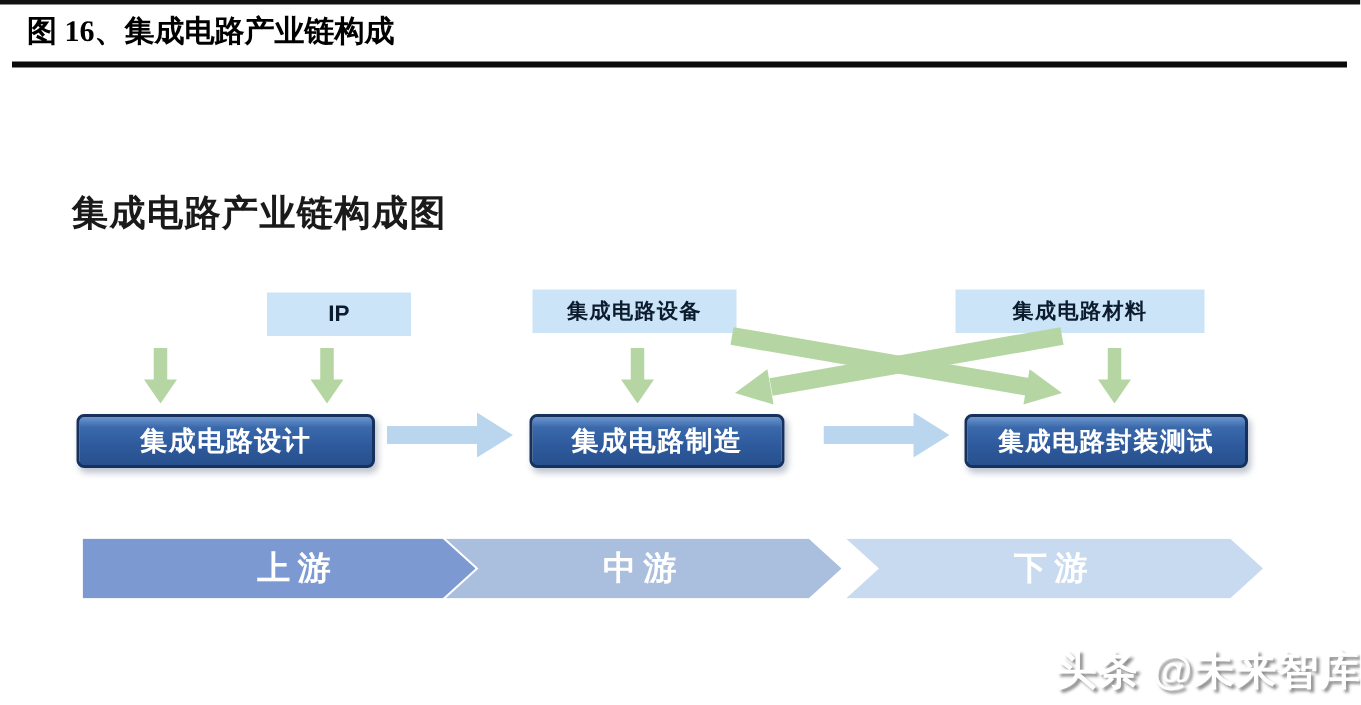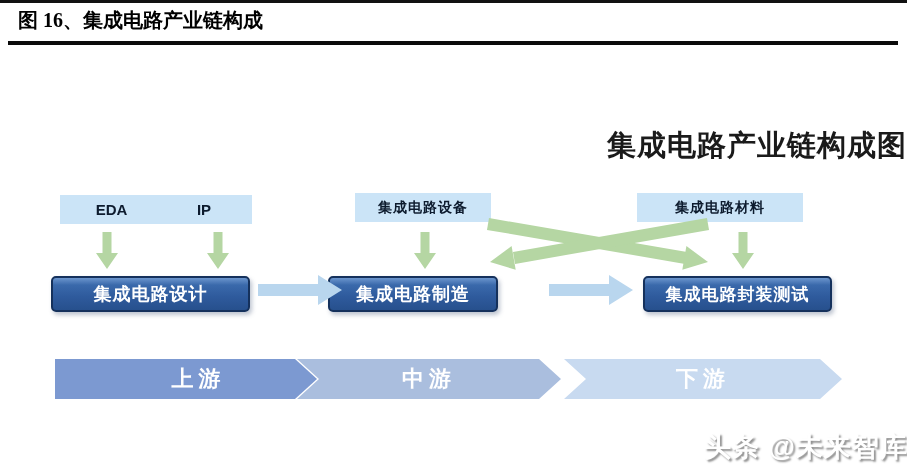--- a/index.html
+++ b/index.html
@@ -2,22 +2,22 @@
 <html><head>
 <meta charset="utf-8">
 <style>
   html,body{margin:0;padding:0;background:#fff;}
   .page{position:relative;width:907px;height:470px;background:#ffffff;overflow:hidden;
         font-family:"Liberation Sans","DejaVu Sans",sans-serif;}
   .rule-top{position:absolute;left:0;top:0;width:907px;height:3px;background:#111111;}
   .fig-caption{position:absolute;left:18px;top:7px;font-family:"Liberation Serif","DejaVu Serif",serif;
         font-size:20px;font-weight:bold;color:#000;white-space:nowrap;}
   .rule-thick{position:absolute;left:8px;top:41px;width:890px;height:4px;background:#0b0b0b;}
-  .diagram-title{position:absolute;left:48px;right:0;top:126px;text-align:right;
-        font-size:29px;font-weight:bold;color:#1a1a1a;letter-spacing:1px;
+  .diagram-title{position:absolute;left:48px;right:0;top:126px;text-align:left;
+        font-size:24px;font-weight:bold;color:#1a1a1a;letter-spacing:1px;
         font-family:Liberation Mono, monospace;}
   .inbox{position:absolute;height:29px;background:#cbe4f7;display:flex;align-items:center;justify-content:center;
         font-size:14px;font-weight:bold;color:#0d1b2e;letter-spacing:1px;}
   .inbox.latin{font-size:15px;letter-spacing:0;}
   .mainbox{position:absolute;height:36px;border:2px solid #15315c;border-radius:5px;
         background:linear-gradient(180deg,#6b95cd 0%,#3a69ab 22%,#2e5a9c 60%,#27508d 100%);
         display:flex;align-items:center;justify-content:center;
         color:#ffffff;font-size:18px;font-weight:bold;letter-spacing:1px;
         box-shadow:2px 3px 4px rgba(110,125,150,0.45);box-sizing:border-box;}
   .arrow-svg{position:absolute;display:block;}
@@ -36,22 +36,21 @@
 <body>
 
 <div class="page">
 
   <div class="rule-top"></div>
   <div class="fig-caption">图 16、集成电路产业链构成</div>
   <div class="rule-thick"></div>
 
   <div class="diagram-title">集成电路产业链构成图</div>
 
-  <div class="inbox latin" style="left:60px;top:195px;width:103px;">EDA</div>
-  <div class="inbox latin" style="left:156px;top:195px;width:96px;">IP</div>
+  <div class="inbox latin" style="left:178px;top:195px;width:96px;">IP</div>
   <div class="inbox" style="left:355px;top:193px;width:136px;">集成电路设备</div>
   <div class="inbox" style="left:637px;top:193px;width:166px;">集成电路材料</div>
 
   <svg class="arrow-svg" style="left:96px;top:232px;" width="22" height="37">
     <polygon points="6.5,0 15.5,0 15.5,21 22,21 11,37 0,21 6.5,21" fill="#b5d6a3"></polygon>
   </svg>
   <svg class="arrow-svg" style="left:207px;top:232px;" width="22" height="37">
     <polygon points="6.5,0 15.5,0 15.5,21 22,21 11,37 0,21 6.5,21" fill="#b5d6a3"></polygon>
   </svg>
   <svg class="arrow-svg" style="left:414px;top:232px;" width="22" height="37">
@@ -62,21 +61,21 @@
   </svg>
 
   <svg class="arrow-svg" style="left:470px;top:212px;" width="256" height="62">
     <line x1="18" y1="12" x2="216" y2="46" stroke="#b5d6a3" stroke-width="12"></line>
     <polygon points="238,50 212.3,57.7 216.4,34.1" fill="#b5d6a3"></polygon>
     <line x1="238" y1="12" x2="44" y2="46" stroke="#b5d6a3" stroke-width="12"></line>
     <polygon points="20,50 41.6,34.1 45.7,57.7" fill="#b5d6a3"></polygon>
   </svg>
 
   <div class="mainbox" style="left:51px;top:276px;width:199px;">集成电路设计</div>
-  <div class="mainbox" style="left:328px;top:276px;width:170px;">集成电路制造</div>
+  <div class="mainbox" style="left:353px;top:276px;width:170px;">集成电路制造</div>
   <div class="mainbox" style="left:643px;top:276px;width:189px;font-size:17px;">集成电路封装测试</div>
 
   <svg class="arrow-svg" style="left:258px;top:275px;" width="84" height="30">
     <polygon points="0,9 60,9 60,0 84,15 60,30 60,21 0,21" fill="#b9d6ee"></polygon>
   </svg>
   <svg class="arrow-svg" style="left:549px;top:275px;" width="84" height="30">
     <polygon points="0,9 60,9 60,0 84,15 60,30 60,21 0,21" fill="#b9d6ee"></polygon>
   </svg>
 
   <div class="chev chev1 chev-first">

